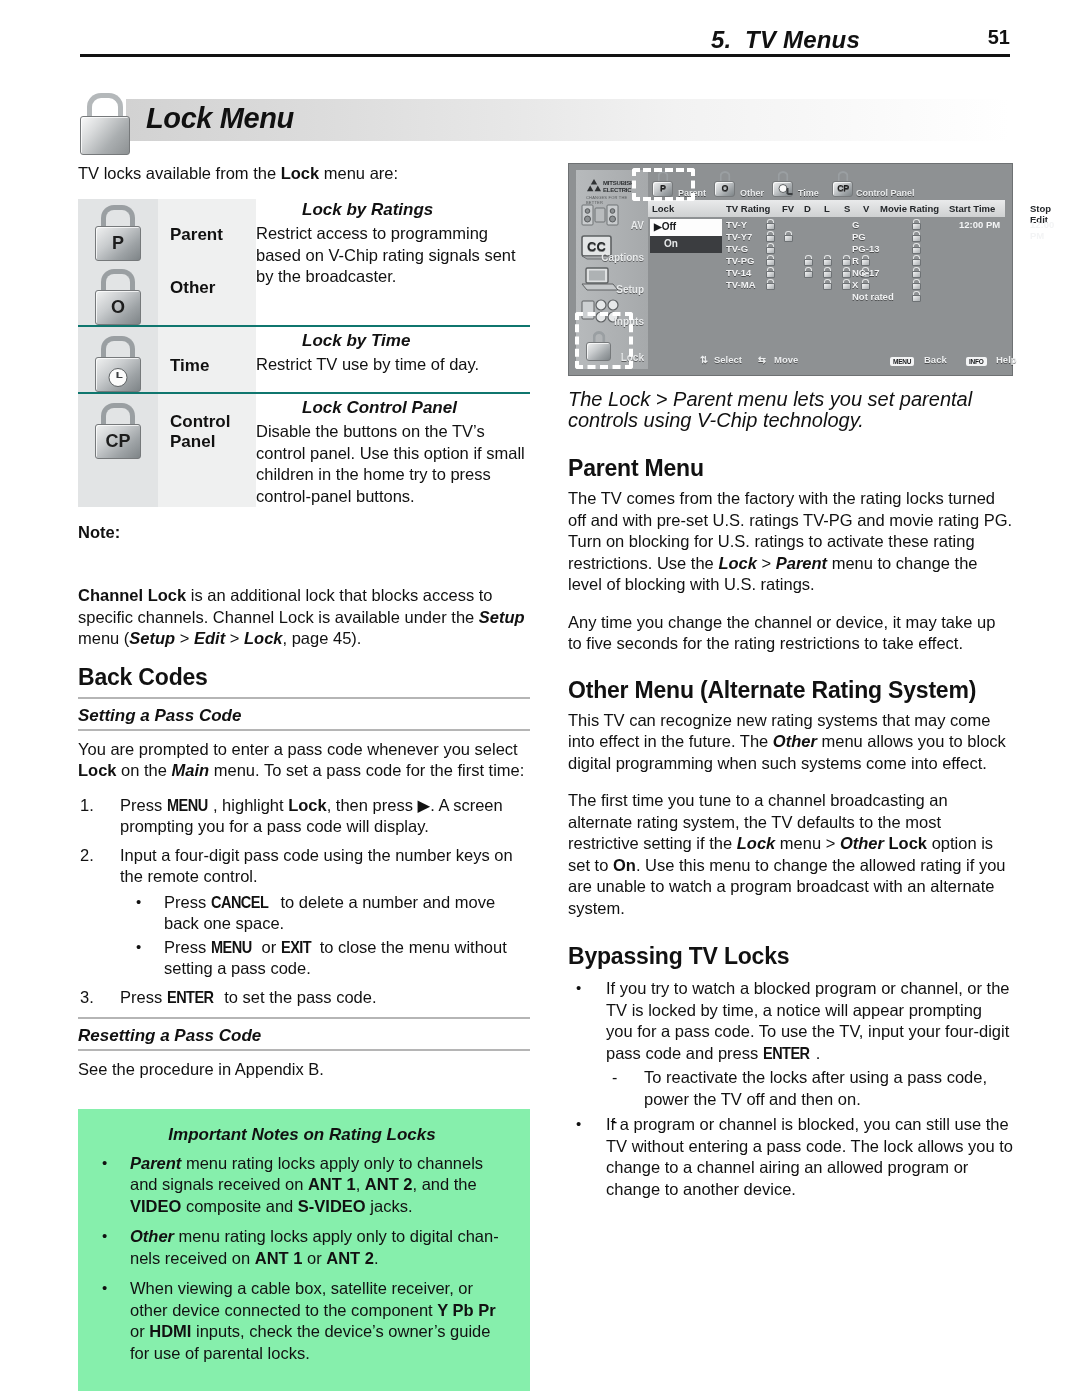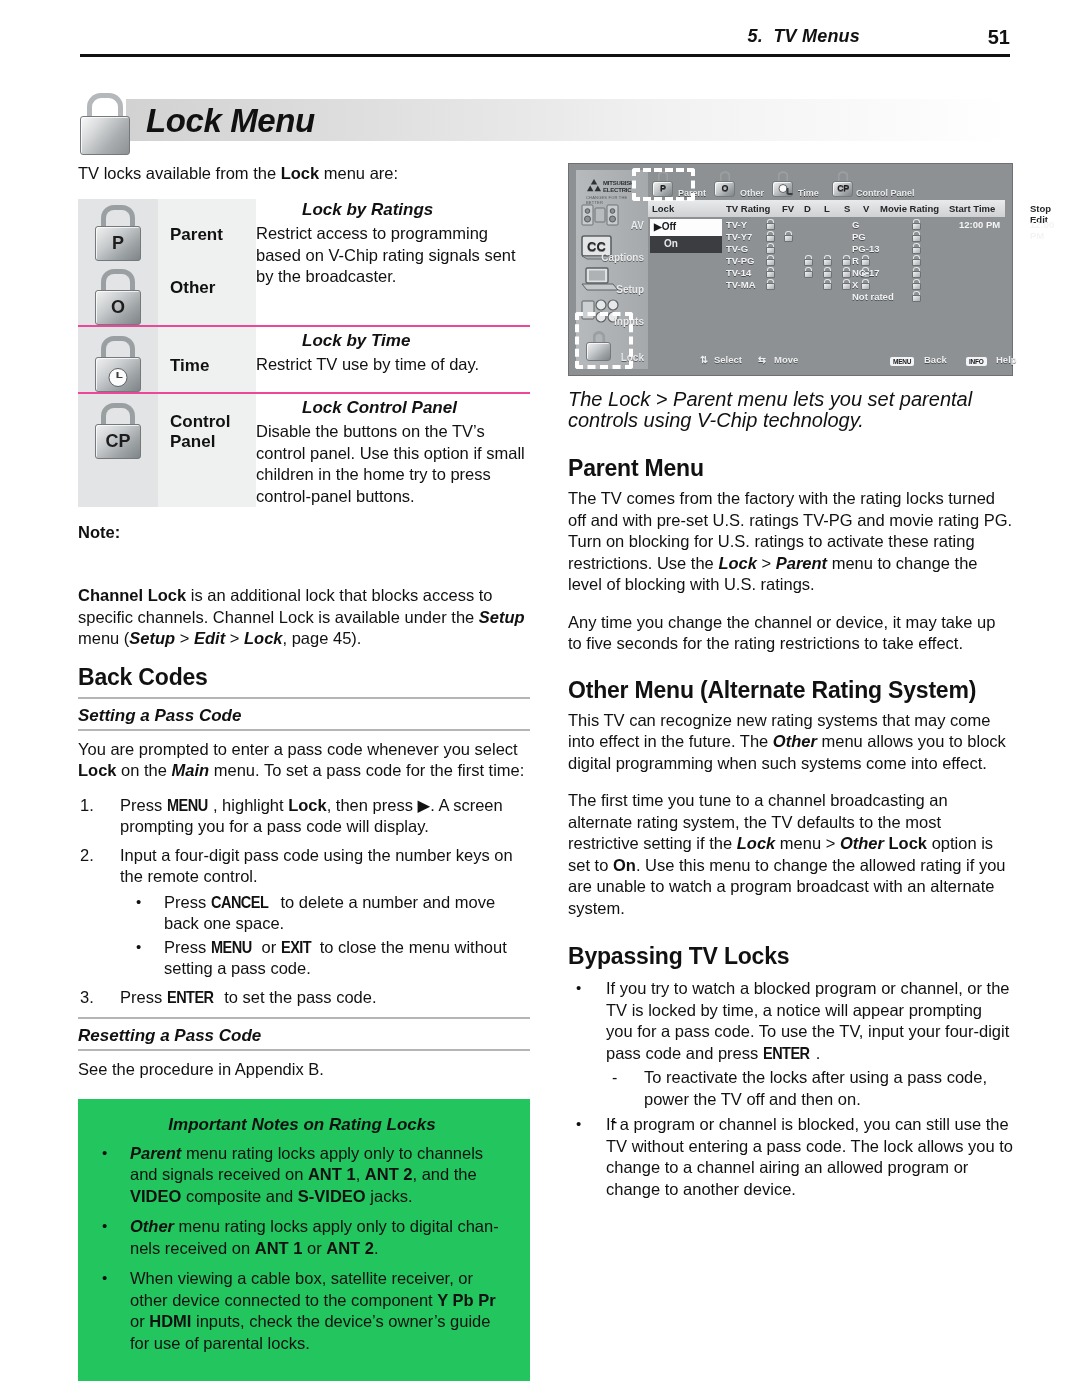--- a/index.html
+++ b/index.html
@@ -6,29 +6,29 @@
   body{
     width:1080px;height:1397px;background:#ffffff;
     font-family:"Liberation Sans", sans-serif;
     color:#111;
     -webkit-font-smoothing:antialiased;
   }
   .page{position:relative;width:1080px;height:1397px;overflow:hidden;}
 
   
   .hdr{position:absolute;left:80px;top:26px;width:930px;height:30px;}
-  .hdr-title{position:absolute;right:150px;top:0;font-size:18px;font-weight:bold;font-style:italic;letter-spacing:.2px;}
+  .hdr-title{position:absolute;right:150px;top:0;font-size:24px;font-weight:bold;font-style:italic;letter-spacing:.2px;}
   .hdr-title .num{font-style:italic;}
   .hdr-page{position:absolute;right:0;top:0;font-size:20px;font-weight:bold;}
   .hdr-rule{position:absolute;left:80px;top:54px;width:930px;height:0;border-top:3px solid #111;}
 
   
   .banner{position:absolute;left:126px;top:99px;width:884px;height:42px;
     background:linear-gradient(to right,#d2d2d2 0%,#dcdcdc 22%,#e8e8e8 45%,#f2f2f2 62%,#ffffff 100%);}
-  .banner-title{position:absolute;left:146px;top:102px;font-size:33px;font-weight:bold;font-style:italic;letter-spacing:-.4px;}
+  .banner-title{position:absolute;left:146px;top:102px;font-size:29px;font-weight:bold;font-style:italic;letter-spacing:-.4px;}
   .banner-lock{position:absolute;left:80px;top:93px;width:52px;height:62px;}
 
   
   .colL{position:absolute;left:78px;top:163px;width:452px;}
   .colR{position:absolute;left:568px;top:163px;width:445px;}
 
   p{margin:0 0 13px 0;font-size:16.5px;line-height:21.5px;}
   b,strong{font-weight:bold;}
   .bi{font-weight:bold;font-style:italic;}
   .cond{font-family:"Liberation Sans Narrow","Liberation Sans",sans-serif;
@@ -38,21 +38,21 @@
   h2{font-size:23px;font-weight:bold;margin:14px 0 4px 0;letter-spacing:-.2px;}
   h3{font-size:17px;font-weight:bold;font-style:italic;margin:0;padding:7px 0 3px 0;
      border-top:2px solid #b5b5b5;border-bottom:2px solid #b5b5b5;}
 
   
   .ltable{margin-top:14px;width:452px;border-collapse:collapse;}
   .ltable td{vertical-align:top;padding:0;}
   .c-icon{width:80px;background:#e2e4e5;}
   .c-name{width:98px;background:#eff0f0;font-size:17px;font-weight:bold;padding-top:2px;}
   .c-desc{background:#ffffff;padding-left:14px;}
-  .rowsep td{border-top:2px solid #ec4899;}
+  .rowsep td{border-top:2px solid #0f766e;}
   .desc-h{font-size:17px;font-weight:bold;font-style:italic;margin:0 0 3px 0;padding-left:46px;}
   .desc-b{font-size:16.5px;line-height:21.5px;margin:0;}
   .icon-cell{display:flex;justify-content:center;padding-top:6px;}
   .name-cell{padding-left:12px;line-height:20px;}
 
   
   .lock{position:relative;display:inline-block;}
   .lock .shk{position:absolute;left:50%;transform:translateX(-50%);border-style:solid;
       border-color:#9a9fa2;border-bottom:none;background:transparent;}
   .lock .bdy{position:absolute;left:0;bottom:0;
@@ -92,21 +92,21 @@
   ul.sub>li>.b{position:absolute;left:16px;top:-1px;font-size:15px;}
 
   ul.blist{margin:7px 0 0 0;padding:0;list-style:none;}
   ul.blist>li{position:relative;padding-left:38px;font-size:16.5px;line-height:21.5px;margin-bottom:8px;}
   ul.blist>li>.b{position:absolute;left:8px;top:-1px;font-size:15px;}
   ul.dlist{margin:3px 0 4px 0;padding:0;list-style:none;}
   ul.dlist>li{position:relative;padding-left:38px;font-size:16.5px;line-height:21.5px;margin-bottom:1px;}
   ul.dlist>li>.b{position:absolute;left:6px;top:0;font-size:16px;}
 
   
-  .gbox{margin-top:18px;background:#22c55e;padding:12px 16px 18px 12px;}
+  .gbox{margin-top:28px;background:#86efac;padding:12px 16px 18px 12px;}
   .gbox-h{text-align:center;font-size:17px;font-weight:bold;font-style:italic;margin:4px 0 8px 0;}
   .gbox ul.blist>li{margin-bottom:9px;padding-left:40px;}
   .gbox ul.blist>li>.b{left:12px;}
 
   
   .shot{position:relative;width:445px;height:213px;background:#8e9193;
         border:1px solid #6e7173;box-sizing:border-box;}
   .shot *{box-sizing:border-box;}
   .shot-side{position:absolute;left:7px;top:6px;width:72px;height:199px;
         background:linear-gradient(to right,#b7babc,#a6a9ab);}

